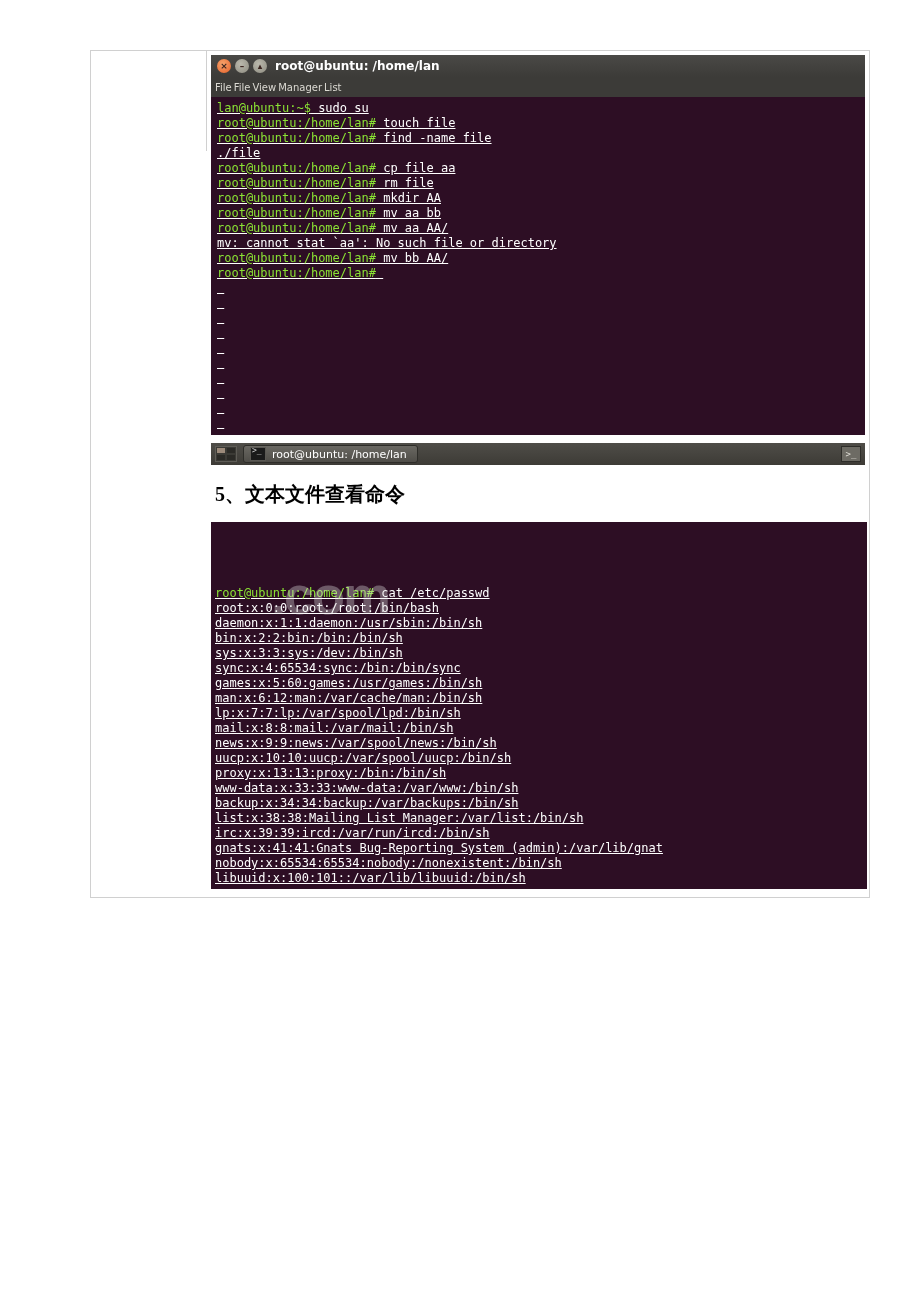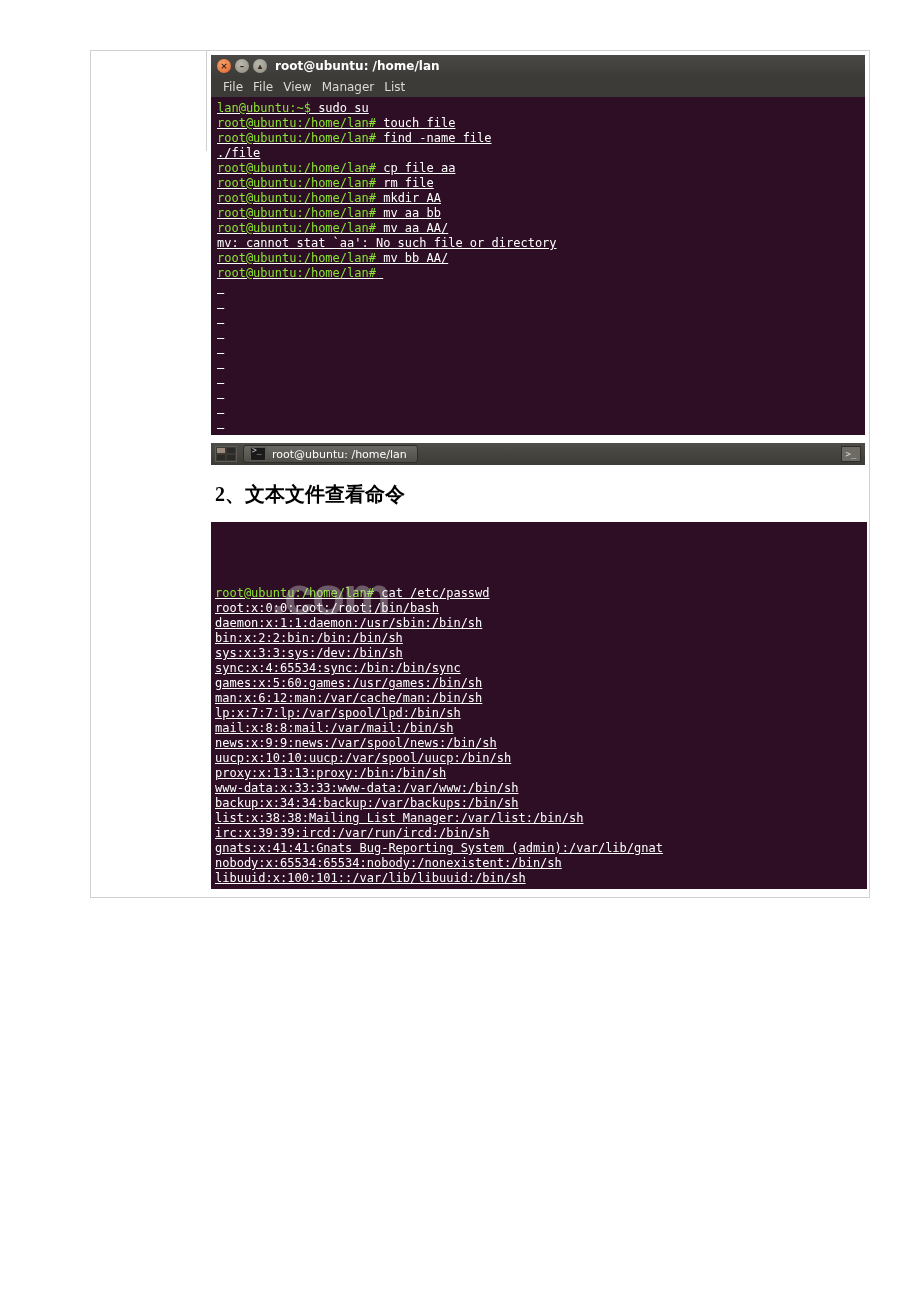--- a/index.html
+++ b/index.html
@@ -70,24 +70,24 @@
   }
   .wbtn.close { background: radial-gradient(circle at 40% 35%, #f5a46c, #e65f28); }
   .wbtn.min   { background: radial-gradient(circle at 40% 35%, #bbb9ad, #8d8b7f); }
   .wbtn.max   { background: radial-gradient(circle at 40% 35%, #bbb9ad, #8d8b7f); }
   .menubar {
     background: #3c3b38;
     color: #dcdad3;
     height: 20px;
     display: flex;
     align-items: center;
-    gap: 10px;
-    padding: 0 12px;
-    font-family: "DejaVu Sans", Arial, sans-serif;
-    font-size: 12px;
+    gap: 2px;
+    padding: 0 4px;
+    font-family: "DejaVu Sans", Arial, sans-serif;
+    font-size: 10px;
   }
   .term-body {
     background: #2d0e24;
     color: #ffffff;
     padding: 4px 6px 4px 6px;
     white-space: pre;
     min-height: 220px;
   }
   .term-line { display: block; text-decoration: underline; }
   .prompt-user { color: #8ae234; }
@@ -237,21 +237,21 @@
               <div class="ws-cell"></div>
           </div>
           <div class="task-btn">
             <span class="ticon"></span>
             <span>root@ubuntu: /home/lan</span>
           </div>
         </div>
         <div class="tray-icon">&gt;_</div>
       </div>
 
-      <h3 class="section-heading">2、文本文件查看命令</h3>
+      <h3 class="section-heading">5、文本文件查看命令</h3>
 
       <div class="term-body2" id="term2">
         <div class="watermark">.com</div>
       <span class="term-line"><span class="prompt-user">root@ubuntu:/home/lan#</span><span> cat /etc/passwd</span></span><span class="term-line">root:x:0:0:root:/root:/bin/bash</span><span class="term-line">daemon:x:1:1:daemon:/usr/sbin:/bin/sh</span><span class="term-line">bin:x:2:2:bin:/bin:/bin/sh</span><span class="term-line">sys:x:3:3:sys:/dev:/bin/sh</span><span class="term-line">sync:x:4:65534:sync:/bin:/bin/sync</span><span class="term-line">games:x:5:60:games:/usr/games:/bin/sh</span><span class="term-line">man:x:6:12:man:/var/cache/man:/bin/sh</span><span class="term-line">lp:x:7:7:lp:/var/spool/lpd:/bin/sh</span><span class="term-line">mail:x:8:8:mail:/var/mail:/bin/sh</span><span class="term-line">news:x:9:9:news:/var/spool/news:/bin/sh</span><span class="term-line">uucp:x:10:10:uucp:/var/spool/uucp:/bin/sh</span><span class="term-line">proxy:x:13:13:proxy:/bin:/bin/sh</span><span class="term-line">www-data:x:33:33:www-data:/var/www:/bin/sh</span><span class="term-line">backup:x:34:34:backup:/var/backups:/bin/sh</span><span class="term-line">list:x:38:38:Mailing List Manager:/var/list:/bin/sh</span><span class="term-line">irc:x:39:39:ircd:/var/run/ircd:/bin/sh</span><span class="term-line">gnats:x:41:41:Gnats Bug-Reporting System (admin):/var/lib/gnat</span><span class="term-line">nobody:x:65534:65534:nobody:/nonexistent:/bin/sh</span><span class="term-line">libuuid:x:100:101::/var/lib/libuuid:/bin/sh</span></div>
 
     </div>
   </div>
 </div>
 
 </body></html>

